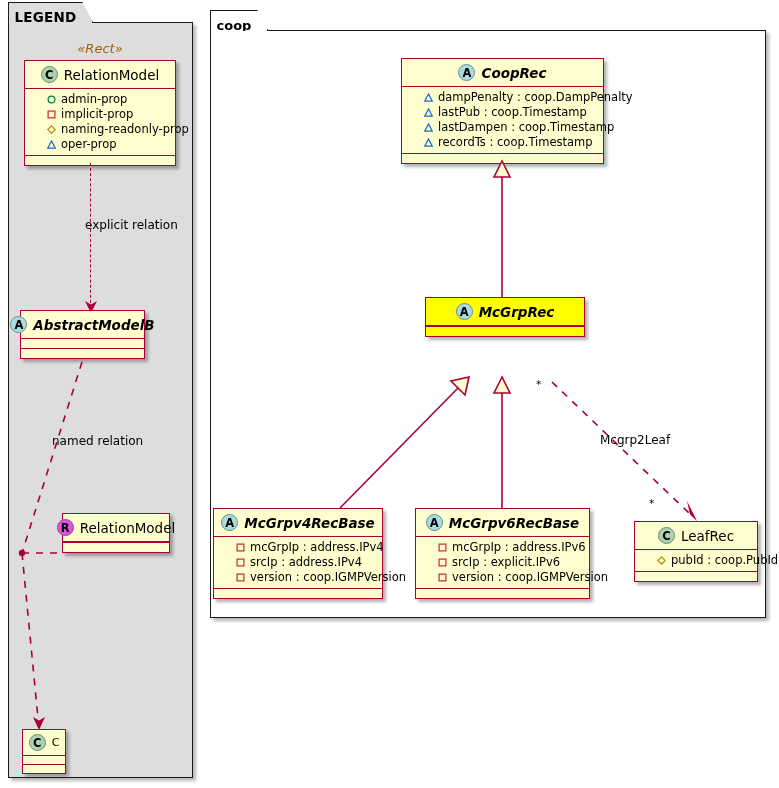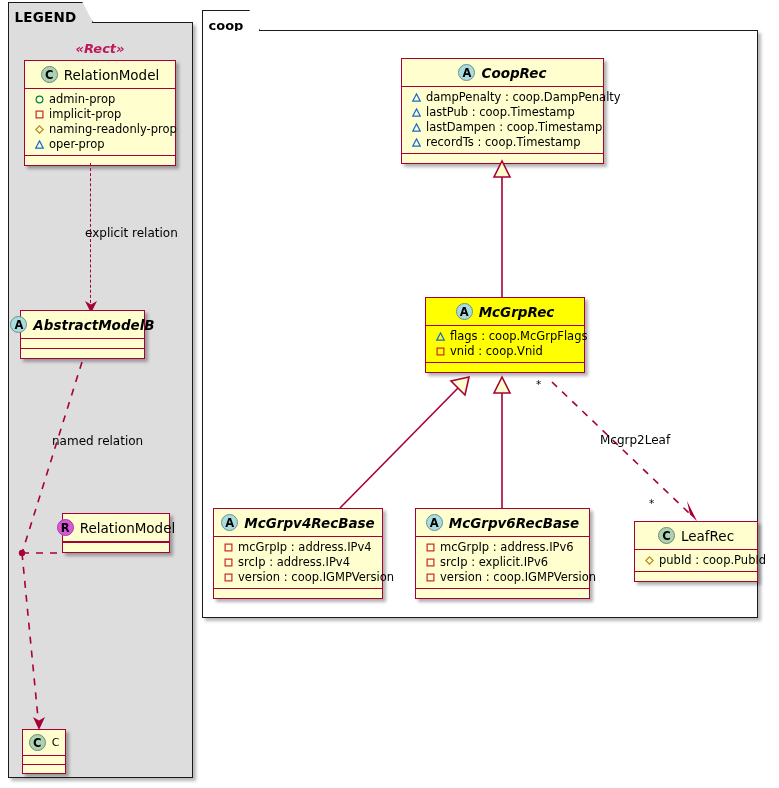--- a/index.html
+++ b/index.html
@@ -6,21 +6,21 @@
   body{
     width:779px;height:788px;position:relative;overflow:hidden;
     font-family:"DejaVu Sans","Liberation Sans",sans-serif;
     -webkit-font-smoothing:antialiased;
   }
   .abs{position:absolute;box-sizing:border-box;}
 
   
   .pkg{border:1.5px solid #1a1a1a;box-shadow:3px 3px 3px rgba(0,0,0,.28);}
   .pkg-legend{background:#dddddd;}
-  .pkg-coop{background:#ffffff;}
+  .pkg-coop{background:#ffffff;margin-left:8px;}
   .pkg-tab{
     position:absolute;top:-21px;left:-1.5px;height:21px;
     border:1.5px solid #1a1a1a;border-bottom:none;background:inherit;
     box-sizing:border-box;
     display:flex;align-items:center;
     padding:8px 16px 0 6px;
     font-size:13px;font-weight:bold;color:#000;
     clip-path:polygon(0 0, calc(100% - 11px) 0, 100% 100%, 0 100%);
   }
   .pkg-tab.legend-tab{font-size:13.5px;letter-spacing:.2px;}
@@ -32,28 +32,28 @@
   }
   .cls.hl{background:#FFFF00;}
   .cls-hd{
     display:flex;align-items:center;justify-content:center;
     gap:6px;padding:5px 8px 5px 8px;
   }
   .cls-name{font-size:13.5px;color:#000;white-space:nowrap;}
   .cls-name.ital{font-style:italic;font-weight:bold;}
   .cls-name.plain{font-style:normal;font-weight:normal;}
   .sep{height:0;border-top:1.5px solid #A80036;}
-  .cls-body{padding:3px 5px 3px 10px;}
+  .cls-body{padding:3px 5px 3px 22px;}
   .cls-foot{height:9px;}
   .attr{
     display:flex;align-items:center;gap:5px;
     font-size:11.5px;color:#000;white-space:nowrap;line-height:15px;
   }
   .stereo{
-    text-align:center;font-size:13px;font-style:italic;font-weight:bold;color:#be185d;
+    text-align:center;font-size:13px;font-style:italic;font-weight:normal;color:#a16207;
   }
 
   
   .badge{
     width:17px;height:17px;border-radius:50%;
     display:flex;align-items:center;justify-content:center;
     font-size:11.5px;font-weight:bold;font-style:normal;color:#000;
     box-sizing:border-box;flex:0 0 auto;
   }
   .badge-A{background:#ADD1B2;background:#A9DCDF;border:1.2px solid #A9DCDF;}
@@ -125,21 +125,21 @@
     </div>
   </div>
   <div class="sep"></div>
   <div class="cls-foot"></div>
 </div>
 
 <div class="abs dashv" style="left:90px;top:163px;height:145px;"></div>
 <svg class="ov" style="left:83px;top:300px;" width="16" height="14">
   <polygon points="8,13 2,1 8,4.5 14,1" fill="#A80036"></polygon>
 </svg>
-<div class="abs lbl" style="left:85px;top:218px;margin-top:8px;">explicit relation</div>
+<div class="abs lbl" style="left:85px;top:218px;">explicit relation</div>
 
 <div class="abs cls" style="left:20px;top:310px;width:125px;">
   <div class="cls-hd">
     <span class="badge badge-A">A</span>
     <span class="cls-name ital">AbstractModelB</span>
   </div>
   <div class="sep"></div>
   <div class="cls-foot"></div>
   <div class="sep"></div>
   <div class="cls-foot"></div>
@@ -229,38 +229,20 @@
   <line x1="502" y1="298" x2="502" y2="175" stroke="#A80036" stroke-width="1.6"></line>
   <polygon points="502,161 494,177 510,177" fill="#FEFECE" stroke="#A80036" stroke-width="1.6"></polygon>
 </svg>
 
 <div class="abs cls hl" style="left:425px;top:297px;width:160px;">
   <div class="cls-hd">
     <span class="badge badge-A">A</span>
     <span class="cls-name ital">McGrpRec</span>
   </div>
   <div class="sep"></div>
-  <div class="cls-body">
-    <div class="attr">
-      <span class="mk">
-          <svg width="9" height="9">
-            <polygon points="4.5,0.9 8.3,8.1 0.7,8.1" fill="none" stroke="#1A6BD4" stroke-width="1.2"></polygon>
-          </svg>
-        </span>
-      <span>flags : coop.McGrpFlags</span>
-    </div>
-    <div class="attr">
-      <span class="mk">
-          <svg width="9" height="9">
-            <rect x="1.1" y="1.1" width="6.8" height="6.8" fill="none" stroke="#C82930" stroke-width="1.2"></rect>
-          </svg>
-        </span>
-      <span>vnid : coop.Vnid</span>
-    </div>
-  </div>
   <div class="sep"></div>
   <div class="cls-foot"></div>
 </div>
 
 <svg class="ov" style="left:0;top:0;" width="779" height="788">
   <line x1="340" y1="508" x2="459" y2="387" stroke="#A80036" stroke-width="1.6"></line>
   <polygon points="469,377 451,381 465,395" fill="#FEFECE" stroke="#A80036" stroke-width="1.6"></polygon>
 </svg>
 <svg class="ov" style="left:0;top:0;" width="779" height="788">
   <line x1="502" y1="508" x2="502" y2="392" stroke="#A80036" stroke-width="1.6"></line>

